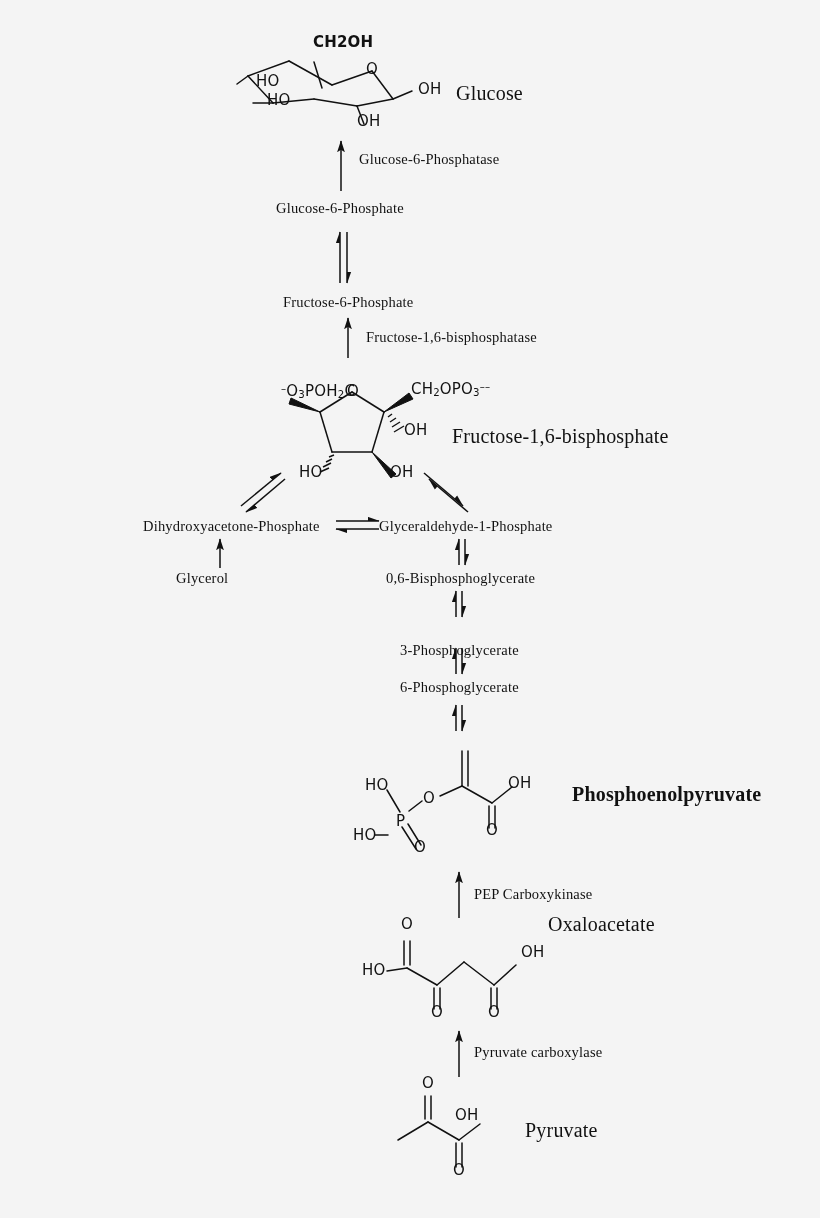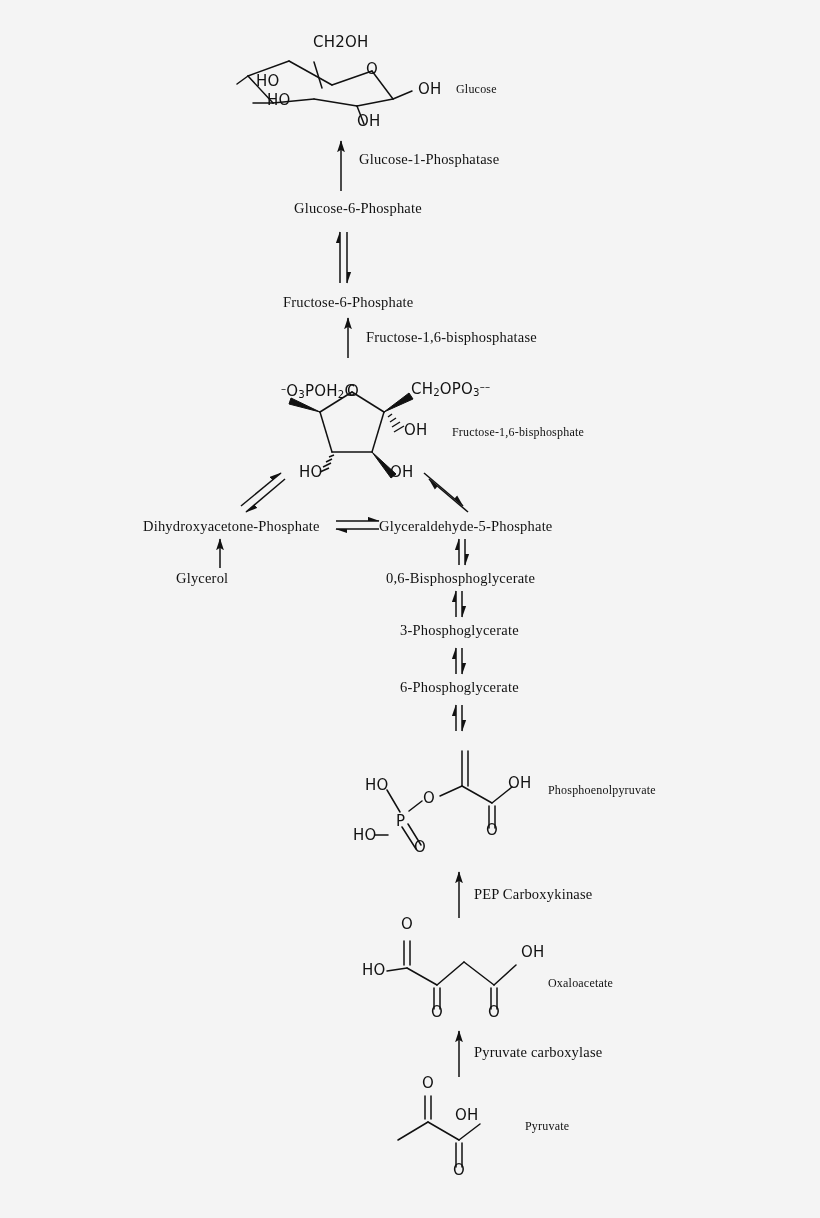--- a/index.html
+++ b/index.html
@@ -32,21 +32,21 @@
     color: #111;
     letter-spacing: 0.2px;
   }
   .metabolite {
     font-size: 14.5px;
   }
   .enzyme {
     font-size: 14.5px;
   }
   .name {
-    font-size: 12px;
+    font-size: 20px;
   }
   .atom {
     font-size: 15px;
     font-family: "DejaVu Sans", sans-serif;
   }
   .atom sub {
     font-size: 68%;
     vertical-align: -0.22em;
   }
   .atom sup {
@@ -235,77 +235,77 @@
 
       <path d="M 428 1122 L 459 1140"></path>
 
       <path d="M 456 1143 L 456 1167"></path>
       <path d="M 462 1143 L 462 1167"></path>
 
       <path d="M 459 1140 L 480 1124"></path>
     </g>
   </svg>
 
-  <div class="lbl atom" style="left:313px; top:33px;">CH2OH</div>
+  <div class="lbl atom" style="left:313px; top:33px;font-weight:bold;">CH2OH</div>
   <div class="lbl atom" style="left:366px; top:60px;">O</div>
   <div class="lbl atom" style="left:256px; top:72px;">HO</div>
   <div class="lbl atom" style="left:267px; top:91px;">HO</div>
   <div class="lbl atom" style="left:357px; top:112px;">OH</div>
   <div class="lbl atom" style="left:418px; top:80px;">OH</div>
 
   <div class="lbl name" style="left:456px; top:82px;">Glucose</div>
 
-  <div class="lbl enzyme" style="left:359px; top:151px;">Glucose-1-Phosphatase</div>
-
-  <div class="lbl metabolite" style="left:294px; top:200px;">Glucose-6-Phosphate</div>
+  <div class="lbl enzyme" style="left:359px; top:151px;">Glucose-6-Phosphatase</div>
+
+  <div class="lbl metabolite" style="left:276px; top:200px;">Glucose-6-Phosphate</div>
 
   <div class="lbl metabolite" style="left:283px; top:294px;">Fructose-6-Phosphate</div>
 
   <div class="lbl enzyme" style="left:366px; top:329px;">Fructose-1,6-bisphosphatase</div>
 
   <div class="lbl atom" style="left:241px; top:382px;margin-left:40px;"><sup>–</sup>O<sub>3</sub>POH<sub>2</sub>C</div>
   <div class="lbl atom" style="left:347px; top:382px;">O</div>
   <div class="lbl atom" style="left:411px; top:380px;">CH<sub>2</sub>OPO<sub>3</sub><sup>––</sup></div>
   <div class="lbl atom" style="left:404px; top:421px;">OH</div>
   <div class="lbl atom" style="left:299px; top:463px;">HO</div>
   <div class="lbl atom" style="left:390px; top:463px;">OH</div>
 
   <div class="lbl name" style="left:452px; top:425px;text-align:center;">Fructose-1,6-bisphosphate</div>
 
   <div class="lbl metabolite" style="left:143px; top:518px;">Dihydroxyacetone-Phosphate</div>
 
-  <div class="lbl metabolite" style="left:379px; top:518px;">Glyceraldehyde-5-Phosphate</div>
+  <div class="lbl metabolite" style="left:379px; top:518px;">Glyceraldehyde-1-Phosphate</div>
 
   <div class="lbl metabolite" style="left:176px; top:570px;">Glycerol</div>
 
   <div class="lbl metabolite" style="left:386px; top:570px;">0,6-Bisphosphoglycerate</div>
 
-  <div class="lbl metabolite" style="left:400px; top:622px;">3-Phosphoglycerate</div>
+  <div class="lbl metabolite" style="left:400px; top:642px;">3-Phosphoglycerate</div>
 
   <div class="lbl metabolite" style="left:400px; top:679px;">6-Phosphoglycerate</div>
 
   <div class="lbl atom" style="left:365px; top:776px;">HO</div>
   <div class="lbl atom" style="left:353px; top:826px;">HO</div>
   <div class="lbl atom" style="left:396px; top:812px;">P</div>
   <div class="lbl atom" style="left:414px; top:838px;">O</div>
   <div class="lbl atom" style="left:423px; top:789px;">O</div>
   <div class="lbl atom" style="left:508px; top:774px;">OH</div>
   <div class="lbl atom" style="left:486px; top:821px;">O</div>
 
-  <div class="lbl name" style="left:548px; top:783px;">Phosphoenolpyruvate</div>
+  <div class="lbl name" style="left:572px; top:783px;font-weight:bold;">Phosphoenolpyruvate</div>
 
   <div class="lbl enzyme" style="left:474px; top:886px;">PEP Carboxykinase</div>
 
   <div class="lbl atom" style="left:401px; top:915px;">O</div>
   <div class="lbl atom" style="left:362px; top:961px;">HO</div>
   <div class="lbl atom" style="left:431px; top:1003px;">O</div>
   <div class="lbl atom" style="left:521px; top:943px;">OH</div>
   <div class="lbl atom" style="left:488px; top:1003px;">O</div>
 
-  <div class="lbl name" style="left:548px; top:976px;text-align:center;">Oxaloacetate</div>
+  <div class="lbl name" style="left:548px; top:913px;text-align:center;">Oxaloacetate</div>
 
   <div class="lbl enzyme" style="left:474px; top:1044px;">Pyruvate carboxylase</div>
 
   <div class="lbl atom" style="left:422px; top:1074px;">O</div>
   <div class="lbl atom" style="left:455px; top:1106px;">OH</div>
   <div class="lbl atom" style="left:453px; top:1161px;">O</div>
 
   <div class="lbl name" style="left:525px; top:1119px;">Pyruvate</div>
 
 </div>

